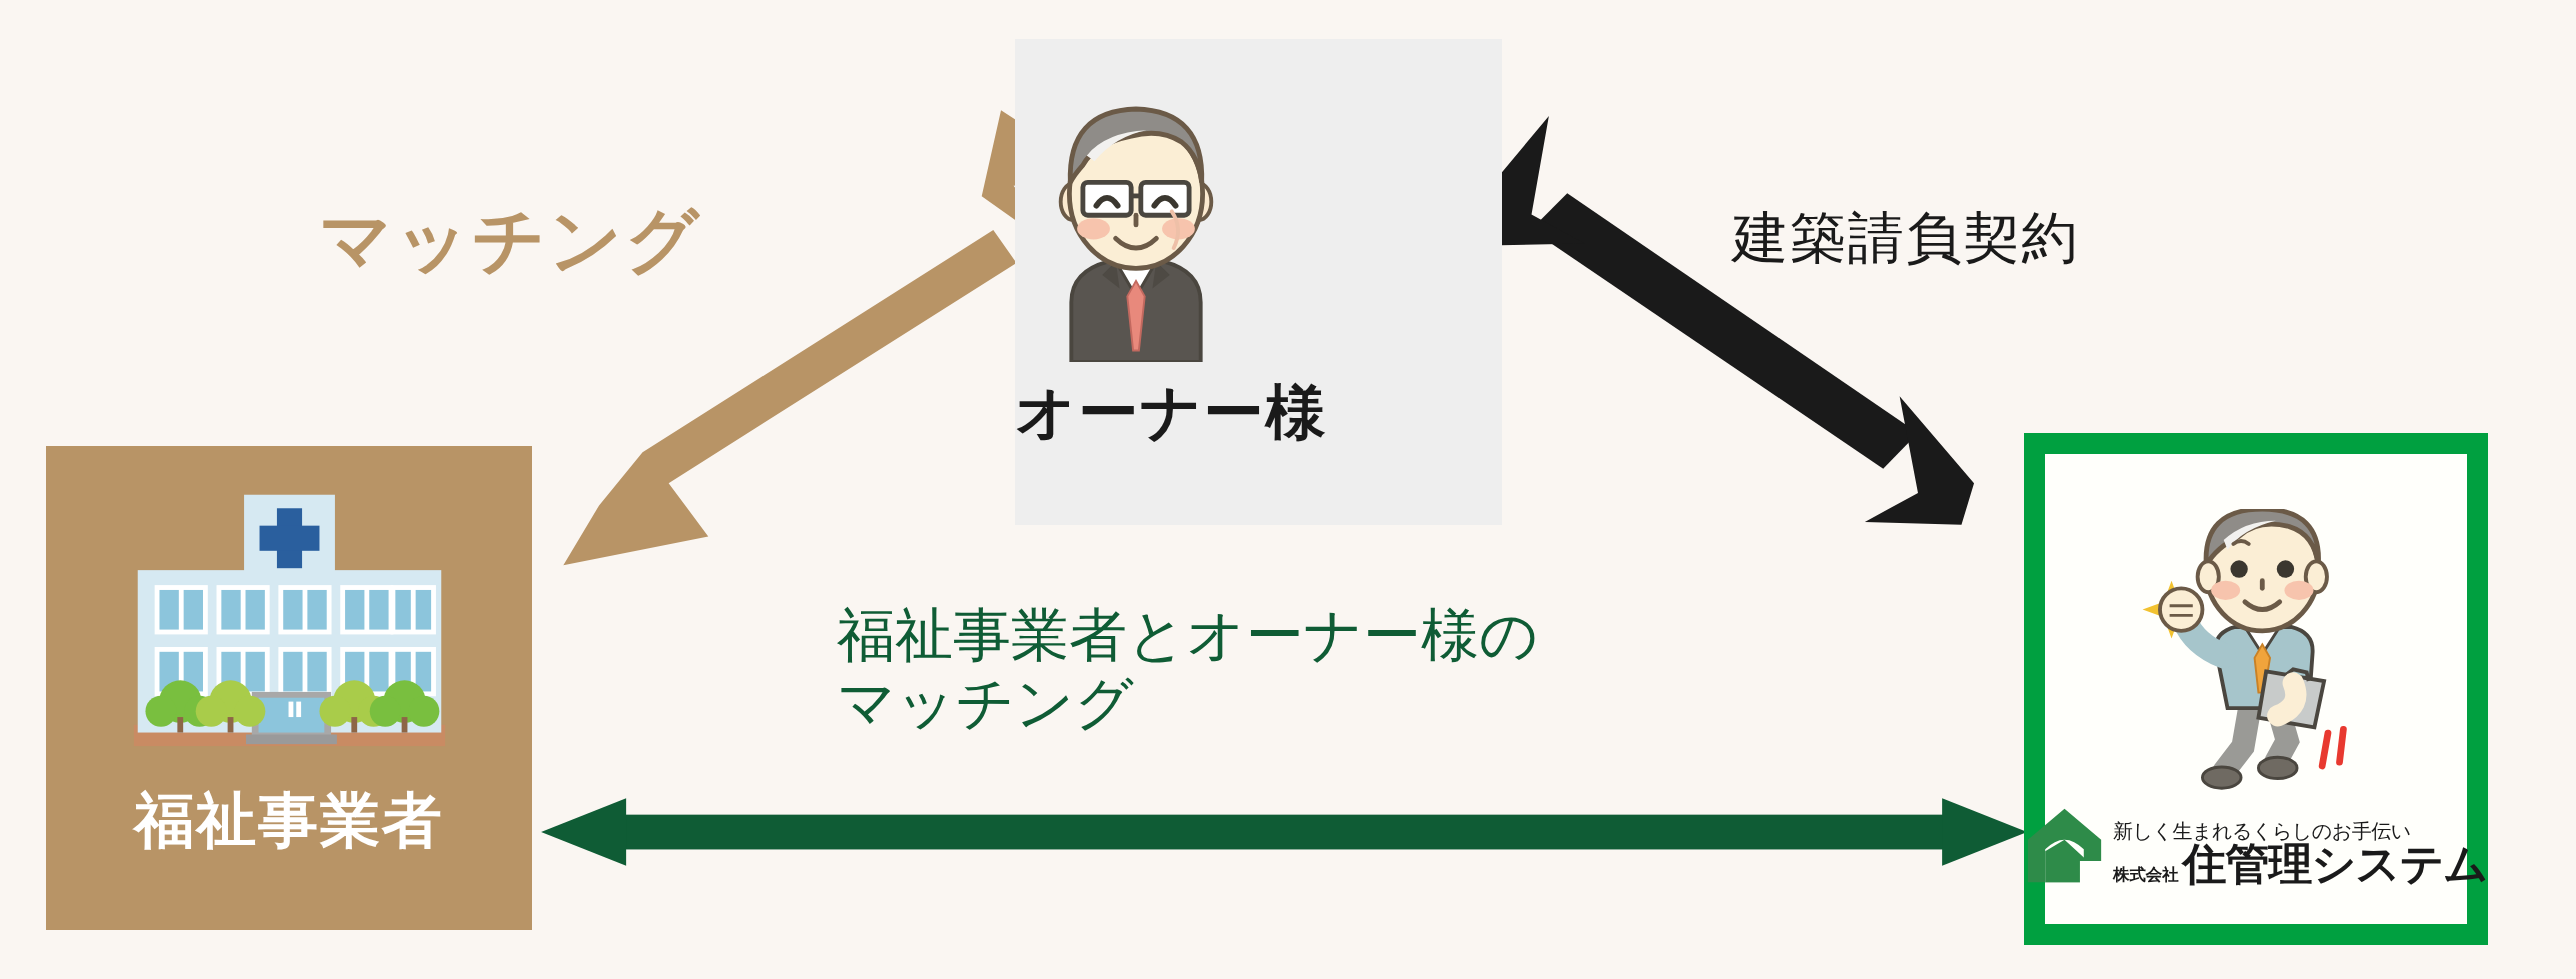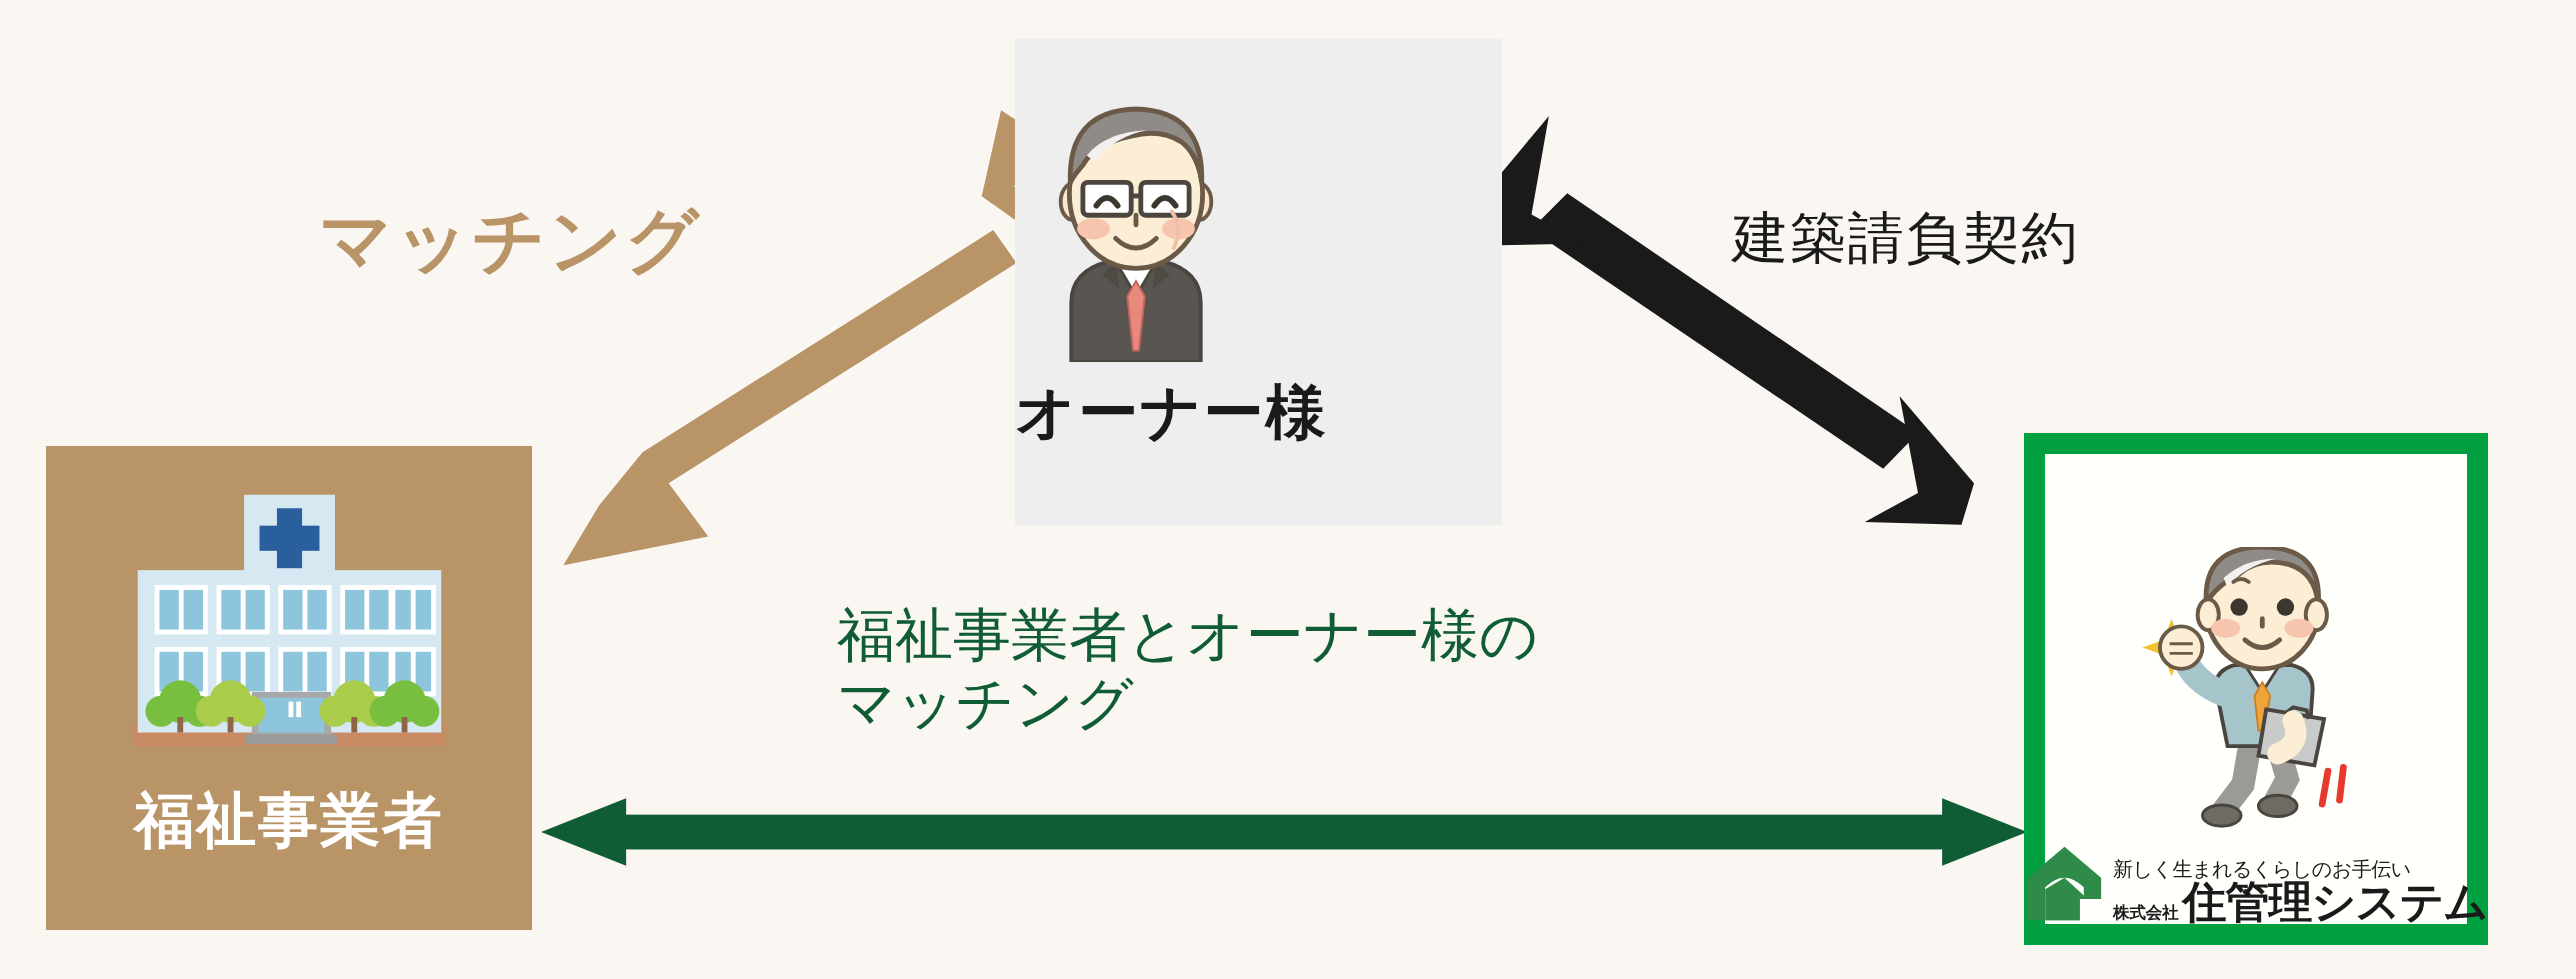--- a/index.html
+++ b/index.html
@@ -77,21 +77,21 @@
     background: #00a040;
     box-sizing: border-box;
     padding: 21px;
   }
   #company-inner {
     width: 100%; height: 100%;
     background: #fffffb;
     display: flex;
     flex-direction: column;
     align-items: center;
-    justify-content: flex-end;
+    justify-content: center;
     box-sizing: border-box;
   }
   #company-illustration {
     width: 251px; height: 290px;
     margin-top: 17.4px;
     position: relative;
   }
   #company-logo {
     display: flex;
     align-items: flex-end;

